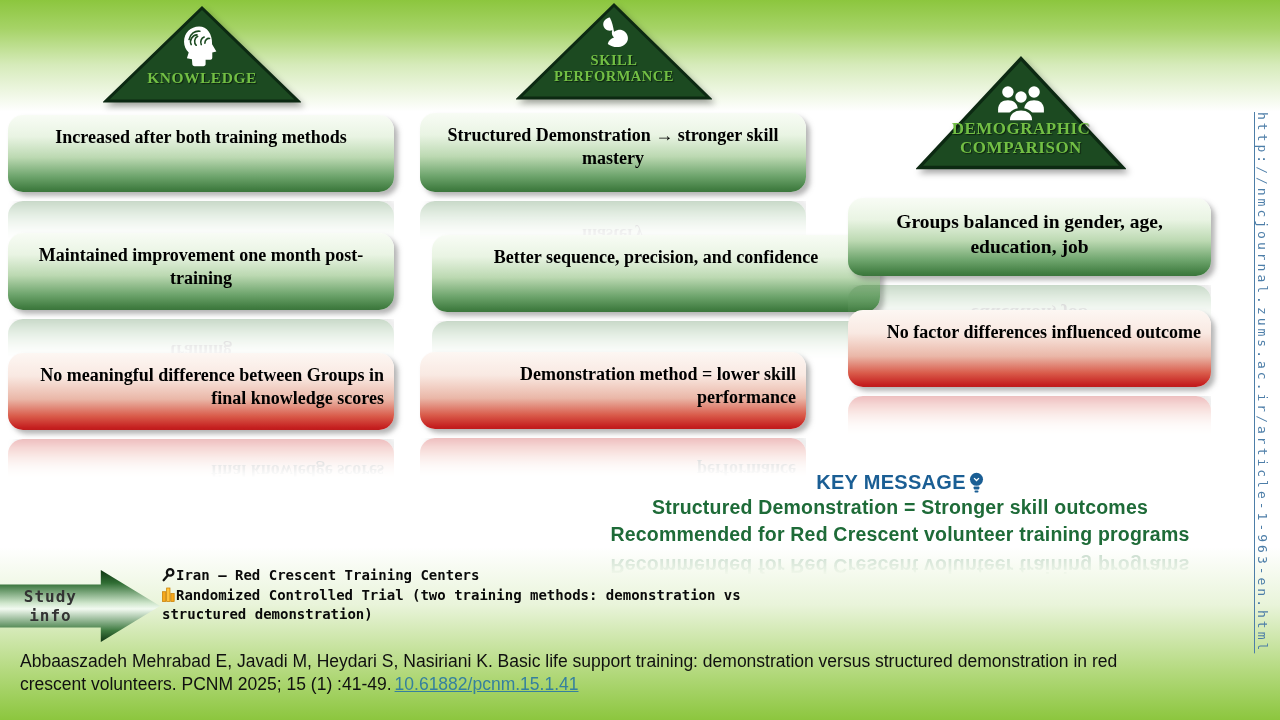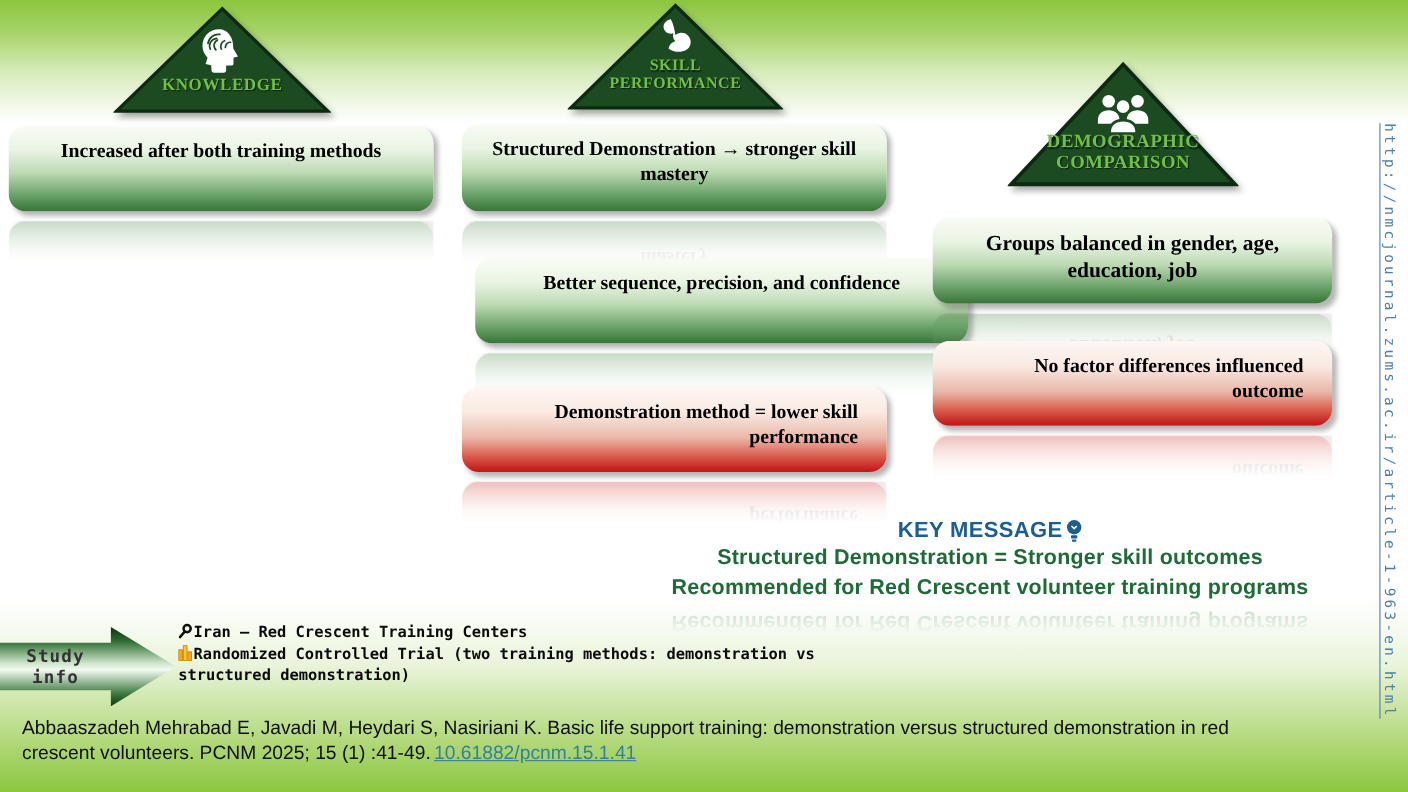--- a/index.html
+++ b/index.html
@@ -16,21 +16,21 @@
   .tri-label{
     position:absolute;left:0;right:0;bottom:6px;margin:12px auto;
     color:#72bf44;font-family:"Liberation Serif",serif;font-weight:bold;
     text-align:center;line-height:1.12;letter-spacing:.5px;
     text-shadow:1px 1px 1px rgba(0,0,0,.55);
   }
   
   .box{
     position:absolute;border-radius:15px;box-sizing:border-box;
     font-family:"Liberation Serif",serif;font-weight:bold;font-size:18px;
-    line-height:1.3;text-align:center;color:#000;padding:11px 26px 0;
+    line-height:1.3;text-align:center;color:#000;padding:11px 10px 0;
     box-shadow:4px 4px 5px rgba(110,110,110,.5);
     -webkit-box-reflect:below 9px linear-gradient(to bottom,transparent 50%,rgba(0,0,0,.28) 100%);
   }
   .box.green{background:linear-gradient(to bottom,#f8fcf5 0%,#e9f4e3 28%,#bcd9b2 55%,#6da46c 80%,#427e42 96%,#3b753c 100%);}
   .box.red{background:linear-gradient(to bottom,#fdf7f3 0%,#f9e9e2 30%,#eab7a8 60%,#d95b4a 82%,#c51f1f 97%,#bd1c1c 100%);text-align:right;}
   .box.big{font-size:19.5px;}
   
   .key{position:absolute;left:560px;top:471px;width:680px;text-align:center;}
   .key-title{display:inline-flex;align-items:center;gap:3px;color:#1a5e94;font-weight:bold;font-size:20px;letter-spacing:.3px;}
   .key-lines{
@@ -116,20 +116,22 @@
         </g>
       </g>
     </svg>
     <div class="tri-label" style="font-size:17px;bottom:2px;width:175px">DEMOGRAPHIC COMPARISON</div>
   </section>
 
 
   <a class="side-url">http://nmcjournal.zums.ac.ir/article-1-963-en.html</a>
 
   <div class="box green" style="left:8px;top:115px;width:386px;height:77px">Increased after both training methods</div>
+  <div class="box green" style="left:8px;top:233px;width:386px;height:77px">Maintained improvement one month post-training</div>
+  <div class="box red" style="left:8px;top:353px;width:386px;height:77px">No meaningful difference between Groups in final knowledge scores</div>
 
   <div class="box green" style="left:420px;top:113px;width:386px;height:79px">Structured Demonstration → stronger skill mastery</div>
   <div class="box green" style="left:432px;top:235px;width:448px;height:77px">Better sequence, precision, and confidence</div>
   <div class="box red" style="left:420px;top:352px;width:386px;height:77px">Demonstration method = lower skill performance</div>
 
   <div class="box green big" style="left:848px;top:198px;width:363px;height:78px">Groups balanced in gender, age, education, job</div>
   <div class="box red" style="left:848px;top:310px;width:363px;height:77px">No factor differences influenced outcome</div>
 
   <div class="key">
     <div class="key-title">

